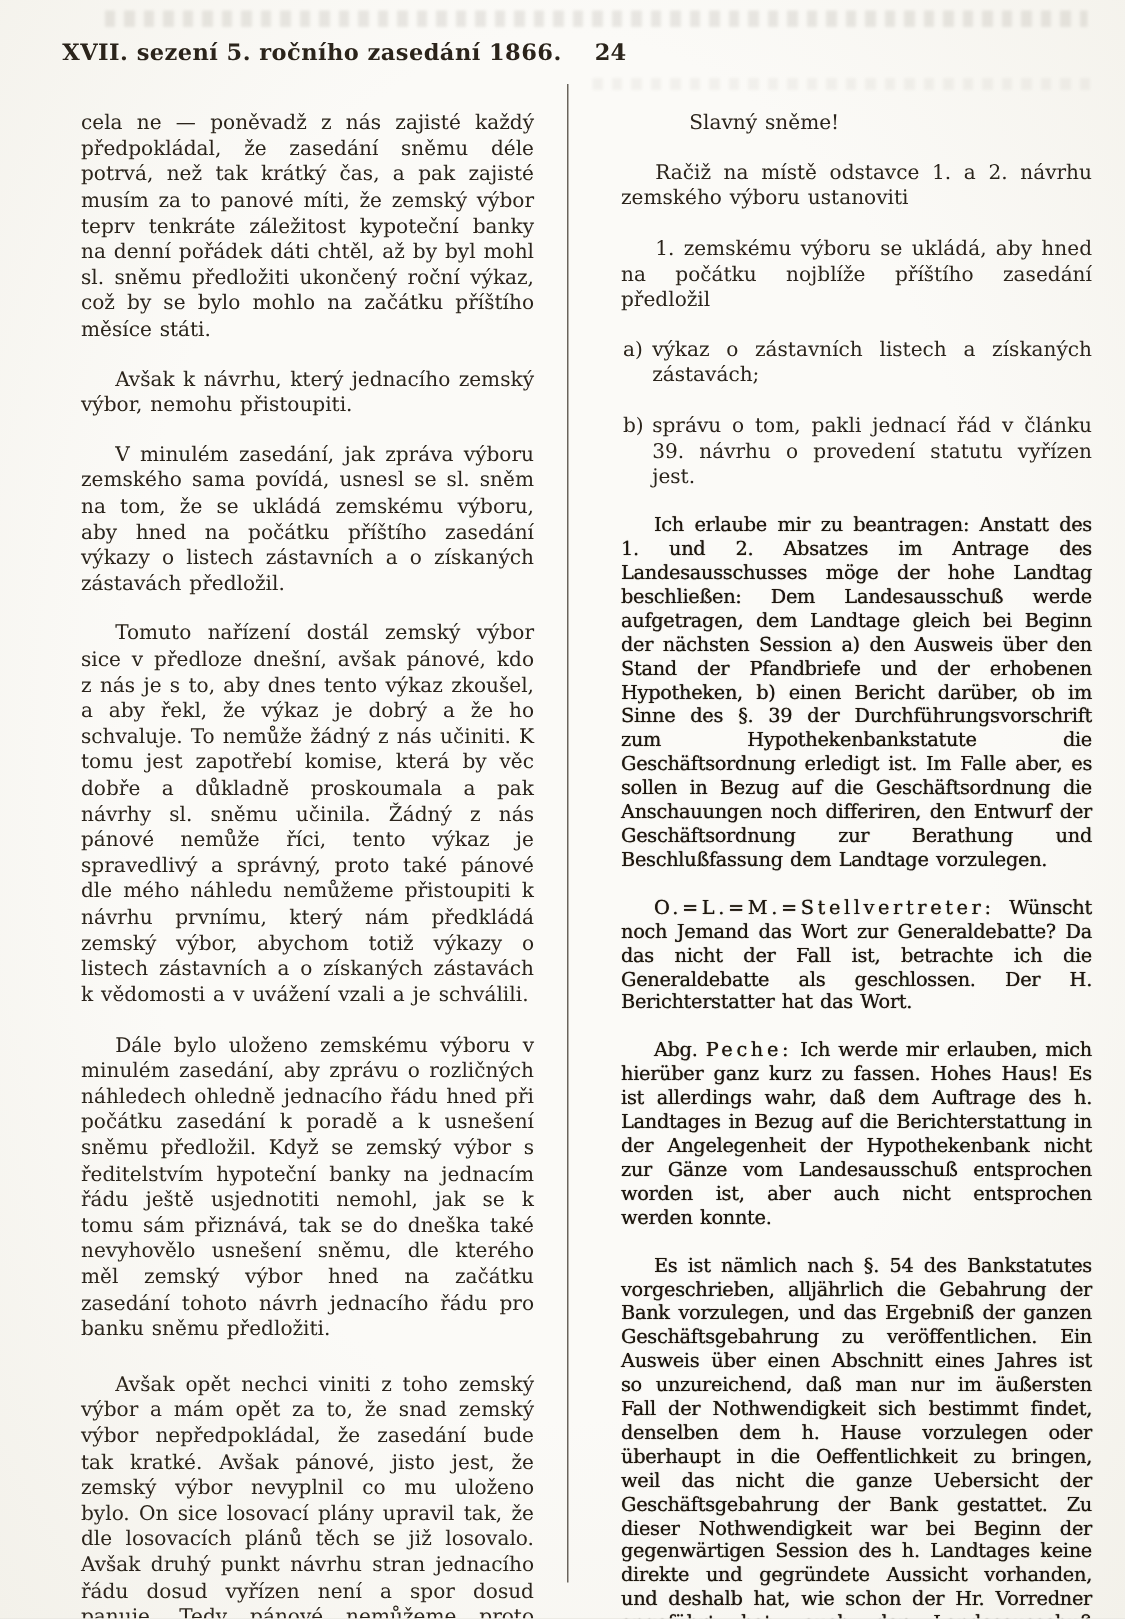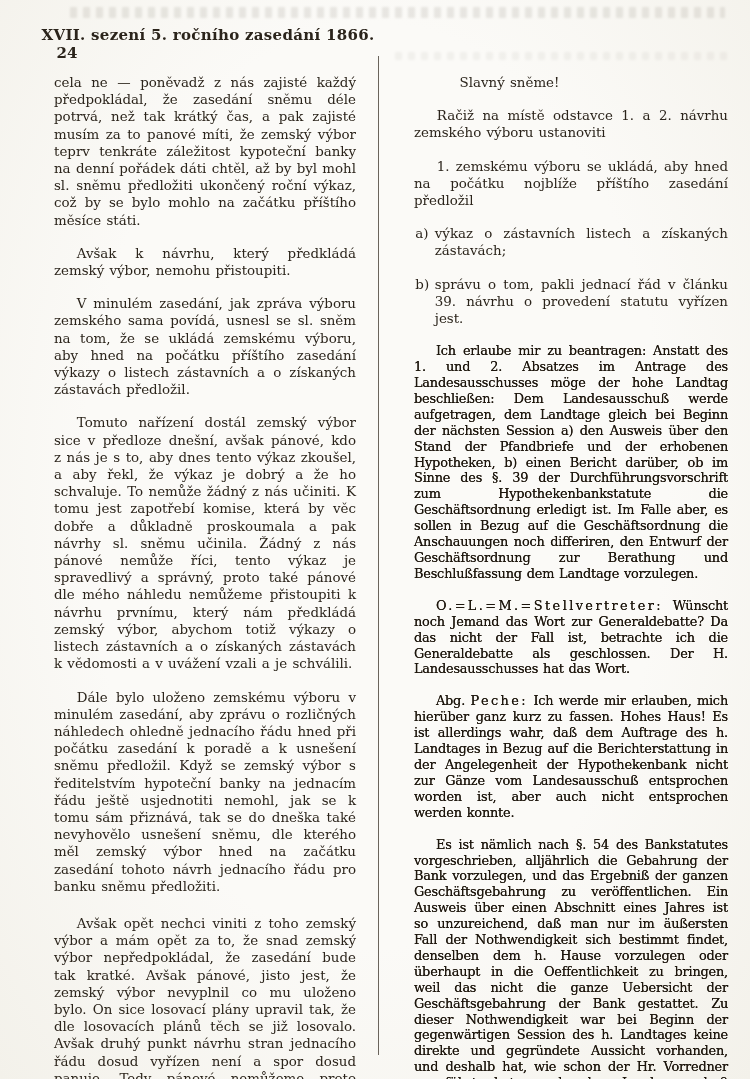--- a/index.html
+++ b/index.html
@@ -15,21 +15,21 @@
   
   .bleed{
     position:absolute;opacity:.16;filter:blur(1px);pointer-events:none;
     background:repeating-linear-gradient(90deg,#8a8478 0 7px,transparent 7px 13px);
   }
   .bleed-top{top:7px;left:70px;right:25px;height:11px;}
   .bleed-top2{top:52px;left:395px;right:20px;height:8px;opacity:.08;}
   .header{
     position:absolute;top:26px;left:38px;right:14px;
     display:flex;align-items:baseline;
-    font-size:15px;font-weight:bold;white-space:nowrap;flex-direction:column;
+    font-size:15px;font-weight:bold;white-space:nowrap;
   }
   .h-left{width:340px;text-align:center;letter-spacing:.3px;}
   .h-num{width:58px;text-align:center;}
   .h-right{flex:1;text-align:center;}
   .fraktur{letter-spacing:-.2px;text-shadow:0 0 .6px rgba(25,18,8,.85);color:#1d160d;}
   .divider{
     position:absolute;left:378px;top:56px;width:1px;height:999px;
     background:#6a645c;
   }
   .col{position:absolute;top:58px;}
@@ -64,34 +64,34 @@
 
   <header class="header">
     <div class="h-left">XVII. sezení 5. ročního zasedání 1866.</div>
     <div class="h-num">24</div>
   </header>
 
   <div class="divider"></div>
 
   <section class="col col-left">
     <p class="noindent">cela ne — poněvadž z nás zajisté každý předpokládal, že zasedání sněmu déle potrvá, než tak krátký čas, a pak zajisté musím za to panové míti, že zemský výbor teprv tenkráte záležitost kypoteční banky na denní pořádek dáti chtěl, až by byl mohl sl. sněmu předložiti ukončený roční výkaz, což by se bylo mohlo na začátku příštího měsíce státi.</p>
-    <p class="indent">Avšak k návrhu, který předkládá zemský výbor, nemohu přistoupiti.</p>
+    <p class="indent">Avšak k návrhu, který jednacího zemský výbor, nemohu přistoupiti.</p>
     <p class="indent">V minulém zasedání, jak zpráva výboru zemského sama povídá, usnesl se sl. sněm na tom, že se ukládá zemskému výboru, aby hned na počátku příštího zasedání výkazy o listech zástavních a o získaných zástavách předložil.</p>
     <p class="indent">Tomuto nařízení dostál zemský výbor sice v předloze dnešní, avšak pánové, kdo z nás je s to, aby dnes tento výkaz zkoušel, a aby řekl, že výkaz je dobrý a že ho schvaluje. To nemůže žádný z nás učiniti. K tomu jest zapotřebí komise, která by věc dobře a důkladně proskoumala a pak návrhy sl. sněmu učinila. Žádný z nás pánové nemůže říci, tento výkaz je spravedlivý a správný, proto také pánové dle mého náhledu nemůžeme přistoupiti k návrhu prvnímu, který nám předkládá zemský výbor, abychom totiž výkazy o listech zástavních a o získaných zástavách k vědomosti a v uvážení vzali a je schválili.</p>
     <p class="indent">Dále bylo uloženo zemskému výboru v minulém zasedání, aby zprávu o rozličných náhledech ohledně jednacího řádu hned při počátku zasedání k poradě a k usnešení sněmu předložil. Když se zemský výbor s ředitelstvím hypoteční banky na jednacím řádu ještě usjednotiti nemohl, jak se k tomu sám přiznává, tak se do dneška také nevyhovělo usnešení sněmu, dle kterého měl zemský výbor hned na začátku zasedání tohoto návrh jednacího řádu pro banku sněmu předložiti.</p>
     <p class="indent gap">Avšak opět nechci viniti z toho zemský výbor a mám opět za to, že snad zemský výbor nepředpokládal, že zasedání bude tak kratké. Avšak pánové, jisto jest, že zemský výbor nevyplnil co mu uloženo bylo. On sice losovací plány upravil tak, že dle losovacích plánů těch se již losovalo. Avšak druhý punkt návrhu stran jednacího řádu dosud vyřízen není a spor dosud panuje. Tedy pánové nemůžeme proto přistoupit k návrhu druhému, který předkládá zemský výbor, a konečně poručení zemskému výboru v záležitosti hypoteční banky usnešením dne 23. března 1866 daná za vyřízená uznati.</p>
     <p class="indent">To se nemůže přece říci, že jest vyřízeno toto nařízení, poněvadž zemský výbor se sám přiznal k tomu, že ještě spor ohledně jednacího řádu trvá.</p>
     <p class="indent"><span>Dovoluji si tedy slavnému sněmu podati</span> <span class="bold">návrh:</span></p>
   </section>
 
   <section class="col col-right">
     <p class="salutation">Slavný sněme!</p>
     <p class="indent">Račiž na místě odstavce 1. a 2. návrhu zemského výboru ustanoviti</p>
     <p class="indent">1. zemskému výboru se ukládá, aby hned na počátku nojblíže příštího zasedání předložil</p>
     <p class="hang"><span class="marker">a)</span><span>výkaz o zástavních listech a získaných zástavách;</span></p>
     <p class="hang"><span class="marker">b)</span><span>správu o tom, pakli jednací řád v článku 39. návrhu o provedení statutu vyřízen jest.</span></p>
     <p class="indent de">Ich erlaube mir zu beantragen: Anstatt des 1. und 2. Absatzes im Antrage des Landesausschusses möge der hohe Landtag beschließen: Dem Landesausschuß werde aufgetragen, dem Landtage gleich bei Beginn der nächsten Session a) den Ausweis über den Stand der Pfandbriefe und der erhobenen Hypotheken, b) einen Bericht darüber, ob im Sinne des §. 39 der Durchführungsvorschrift zum Hypothekenbankstatute die Geschäftsordnung erledigt ist. Im Falle aber, es sollen in Bezug auf die Geschäftsordnung die Anschauungen noch differiren, den Entwurf der Geschäftsordnung zur Berathung und Beschlußfassung dem Landtage vorzulegen.</p>
-    <p class="indent de"><span class="speaker">O.=L.=M.=Stellvertreter:</span> <span>Wünscht noch Jemand das Wort zur Generaldebatte? Da das nicht der Fall ist, betrachte ich die Generaldebatte als geschlossen. Der H. Landesausschusses hat das Wort.</span></p>
+    <p class="indent de"><span class="speaker">O.=L.=M.=Stellvertreter:</span> <span>Wünscht noch Jemand das Wort zur Generaldebatte? Da das nicht der Fall ist, betrachte ich die Generaldebatte als geschlossen. Der H. Berichterstatter hat das Wort.</span></p>
     <p class="indent de"><span>Abg.</span> <span class="speaker">Peche:</span> <span>Ich werde mir erlauben, mich hierüber ganz kurz zu fassen. Hohes Haus! Es ist allerdings wahr, daß dem Auftrage des h. Landtages in Bezug auf die Berichterstattung in der Angelegenheit der Hypothekenbank nicht zur Gänze vom Landesausschuß entsprochen worden ist, aber auch nicht entsprochen werden konnte.</span></p>
     <p class="indent de">Es ist nämlich nach §. 54 des Bankstatutes vorgeschrieben, alljährlich die Gebahrung der Bank vorzulegen, und das Ergebniß der ganzen Geschäftsgebahrung zu veröffentlichen. Ein Ausweis über einen Abschnitt eines Jahres ist so unzureichend, daß man nur im äußersten Fall der Nothwendigkeit sich bestimmt findet, denselben dem h. Hause vorzulegen oder überhaupt in die Oeffentlichkeit zu bringen, weil das nicht die ganze Uebersicht der Geschäftsgebahrung der Bank gestattet. Zu dieser Nothwendigkeit war bei Beginn der gegenwärtigen Session des h. Landtages keine direkte und gegründete Aussicht vorhanden, und deshalb hat, wie schon der Hr. Vorredner angeführt hat, auch der Landesausschuß wirklich die Absicht gehabt, sogleich nach Jahresschluß den ganzen Geschäftsstand oder die Geschäftsgebahrung der Hypothekenbank dem h. Hause zu unterbreiten. Was aber die Berichterstattung über die obgeschwebten Differenzen bezüglich des Verlosungsplanes und der Geschäftsordnungspunkte, welche sich vorzugsweise auf die Kassa-</p>
   </section>
 
 </div>
 
 </body></html>

